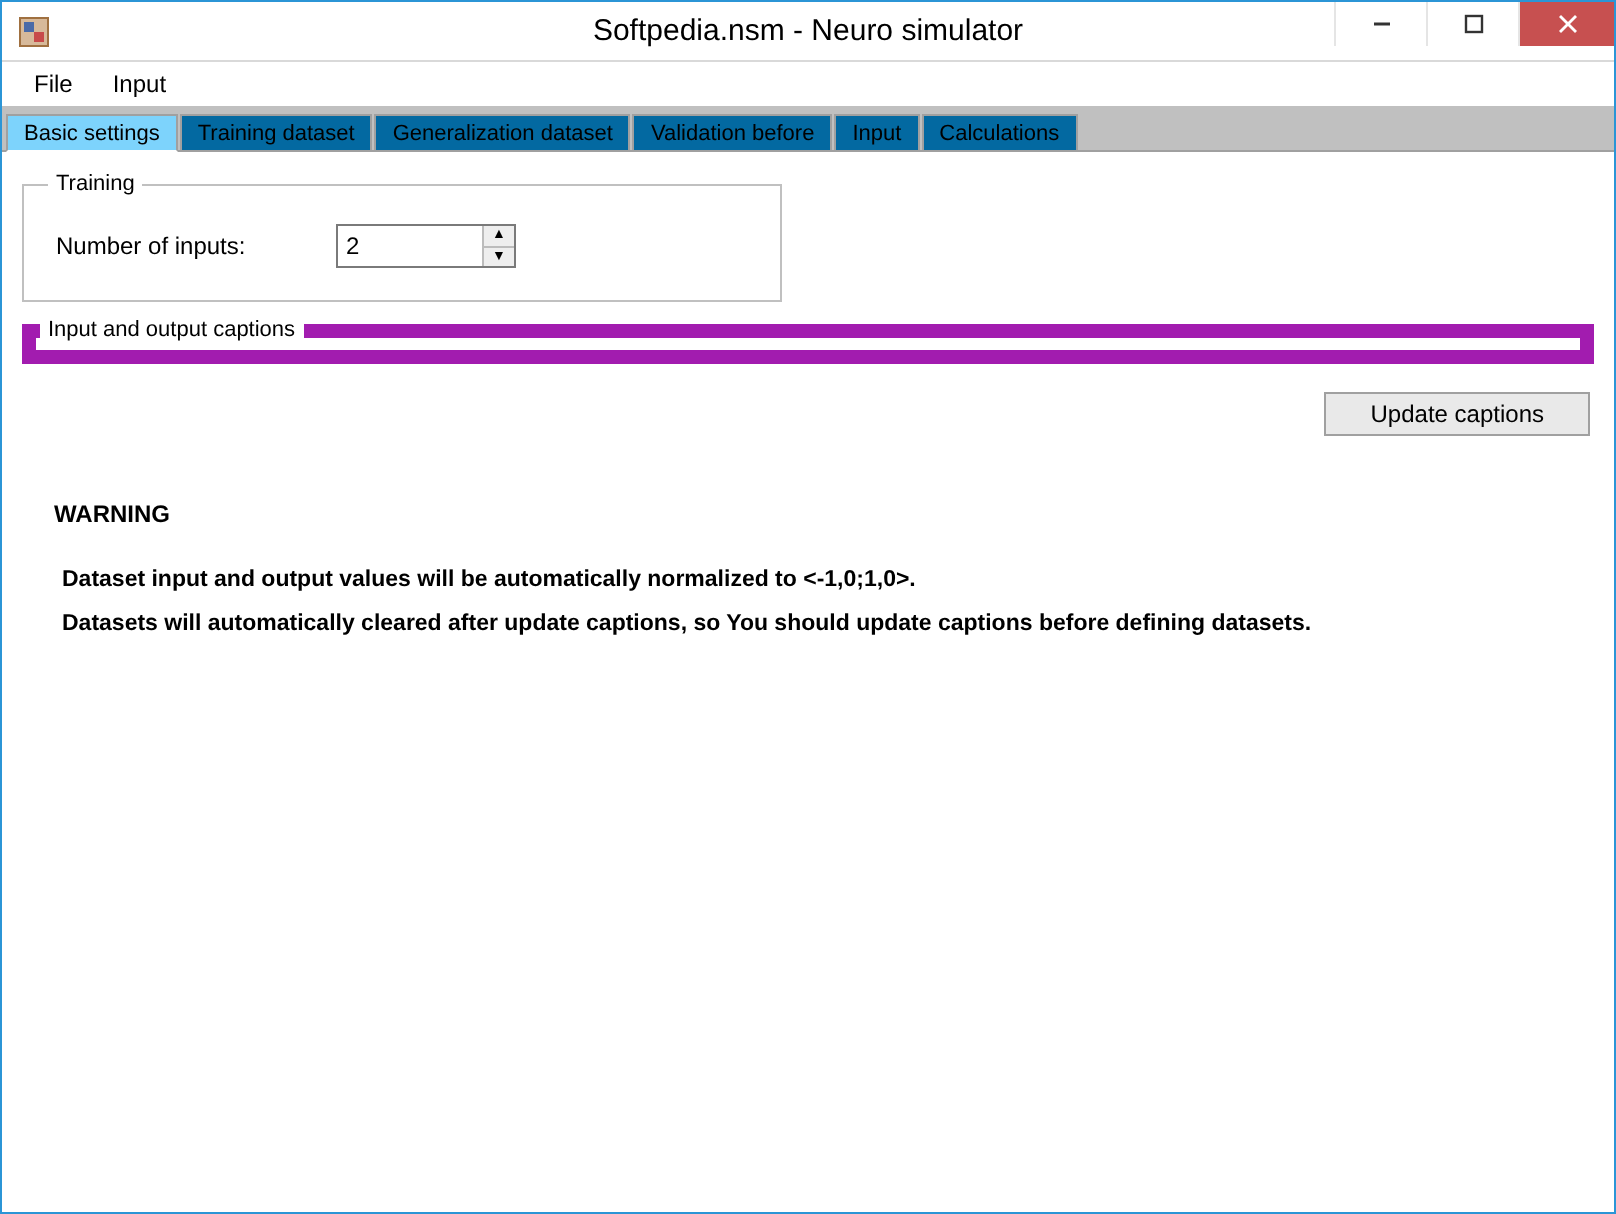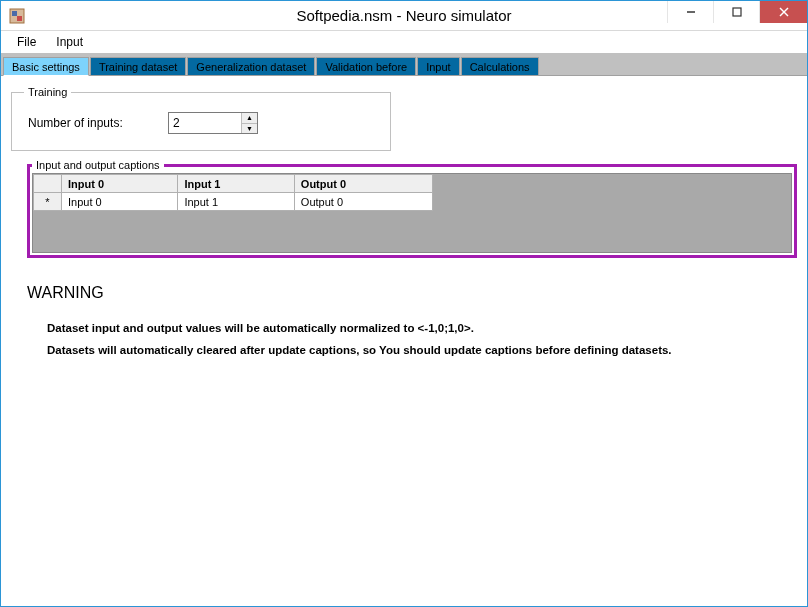--- a/index.html
+++ b/index.html
@@ -140,23 +140,22 @@
   display: flex;
   align-items: center;
   justify-content: center;
   background: #eee;
   font-size: 7px;
   cursor: pointer;
   border-bottom: 1px solid #bcbcbc;
 }
 .spinner .arrow:last-child { border-bottom: none; }
 .captions-wrap {
-  border: 3px solid #a21caf;
+  border: 7px solid #a21caf;
   padding: 2px;
-  margin-left: 16px;
 }
 .grid-outer {
   background: #a9a9a9;
   width: 100%;
   height: 80px;
   border: 1px solid #888;
   position: relative;
   overflow: hidden;
 }
 .grid {
@@ -188,28 +187,28 @@
   border: 1px solid #a0a0a0;
   padding: 3px 22px;
   font-family: inherit;
   font-size: 12px;
   cursor: pointer;
 }
 .warning-block {
   margin: 26px 16px;
 }
 .warning-block h3 {
-  font-size: 16px;
-  font-weight: normal;
+  font-size: 12px;
+  font-weight: bold;
   margin-bottom: 20px;
 }
 .warning-block p {
   font-size: 11.5px;
   font-weight: bold;
-  margin: 10px 0 10px 20px;
+  margin: 10px 0 10px 4px;
 }
 </style>
 </head>
 <body>
 
 <div class="titlebar">
   <span class="app-icon">
     <svg width="16" height="16" viewBox="0 0 16 16">
         <rect x="1" y="1" width="14" height="14" fill="#d7b99a" stroke="#a07040"></rect>
         <rect x="3" y="3" width="5" height="5" fill="#4a6aa8"></rect>
@@ -262,40 +261,25 @@
         <div class="arrows">
           <div class="arrow">▲</div>
           <div class="arrow">▼</div>
         </div>
       </div>
     </div>
   </fieldset>
 
   <fieldset class="captions-wrap">
     <legend>Input and output captions</legend>
-    <div class="grid-outer">
-      <table class="grid">
-        <tbody>
-            <tr>
-          <th class="rowhead"></th>
-          <th>Input 0</th>
-          <th>Input 1</th>
-          <th>Output 0</th>
-        </tr>
-        <tr>
-          <td class="rowhead">*</td>
-          <td>Input 0</td>
-          <td>Input 1</td>
-          <td>Output 0</td>
-        </tr>
-      </tbody>
-        </table>
-    </div>
   </fieldset>
 
+  <div class="btn-row">
+    <button class="std">Update captions</button>
+  </div>
 
   <div class="warning-block">
     <h3>WARNING</h3>
     <p>Dataset input and output values will be automatically normalized to &lt;-1,0;1,0&gt;.</p>
     <p>Datasets will automatically cleared after update captions, so You should update captions before defining datasets.</p>
   </div>
 
 </div>
 
 </body></html>

